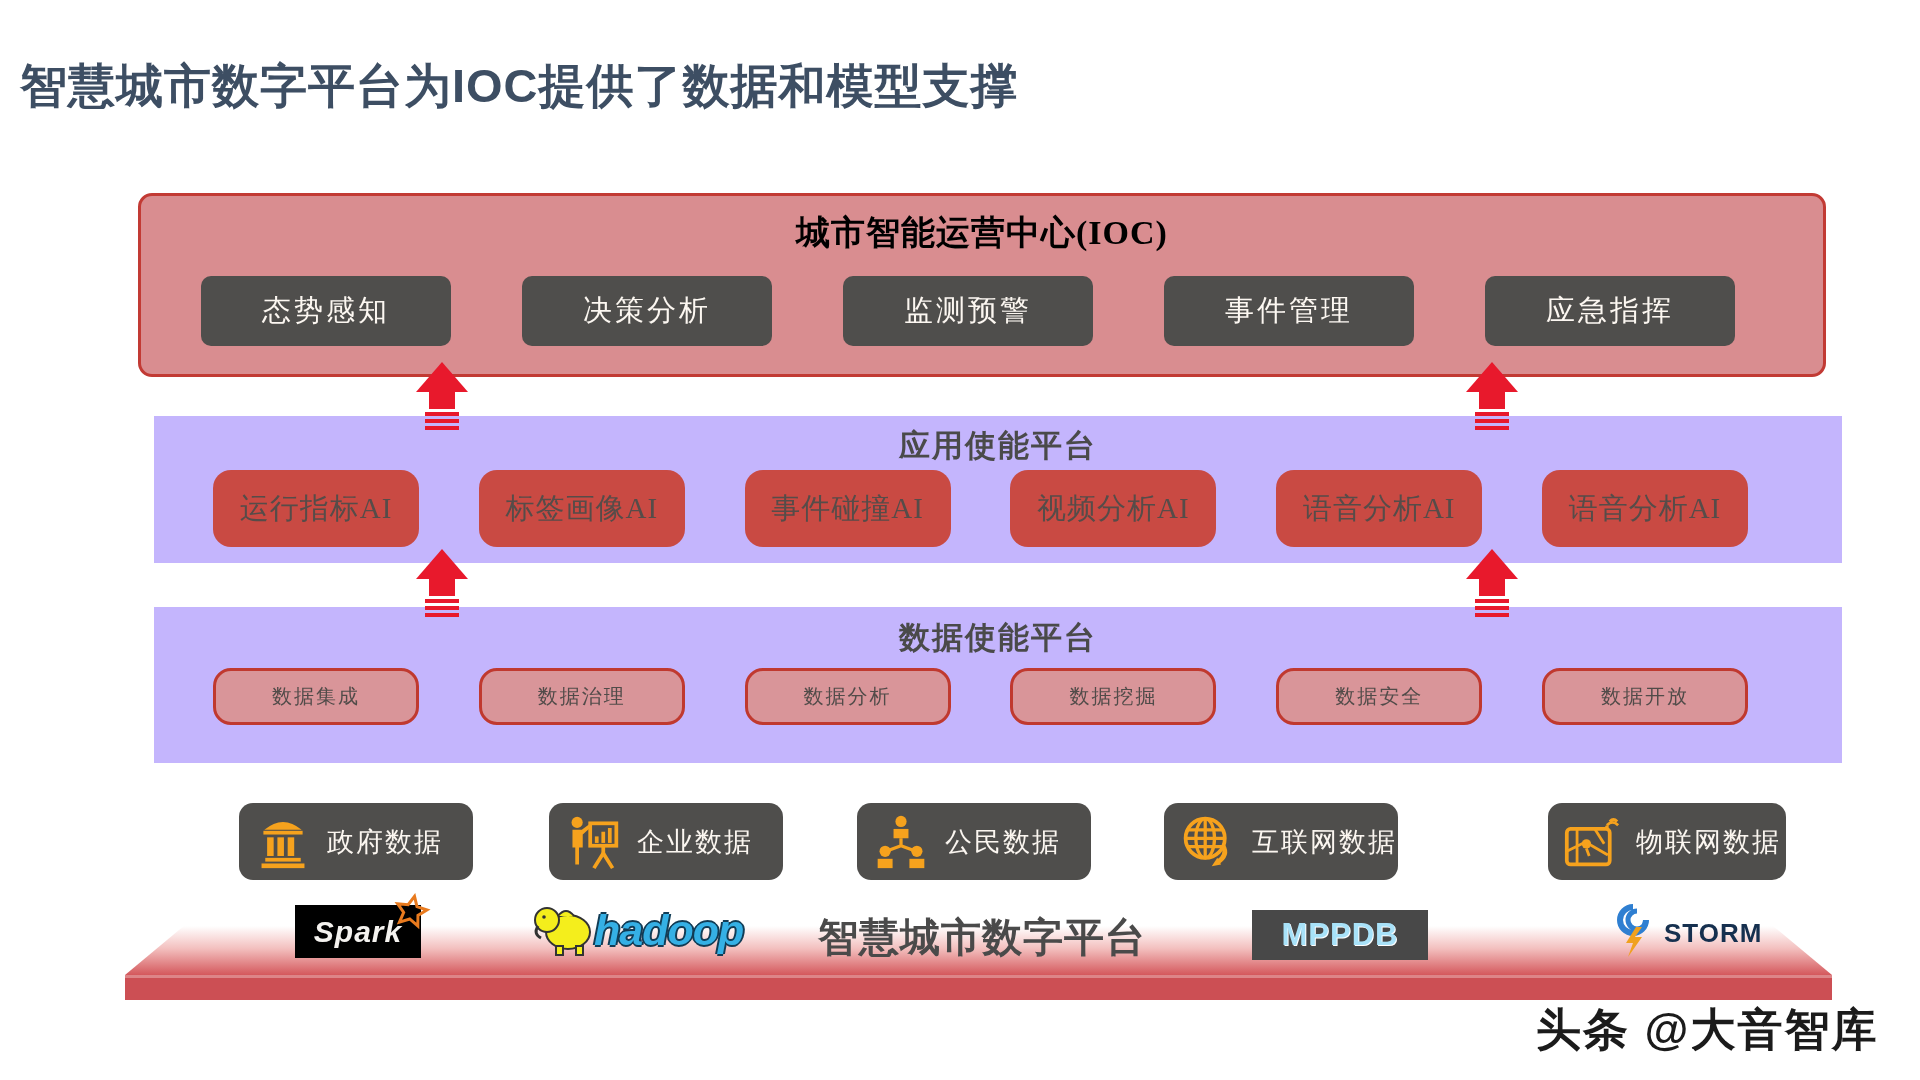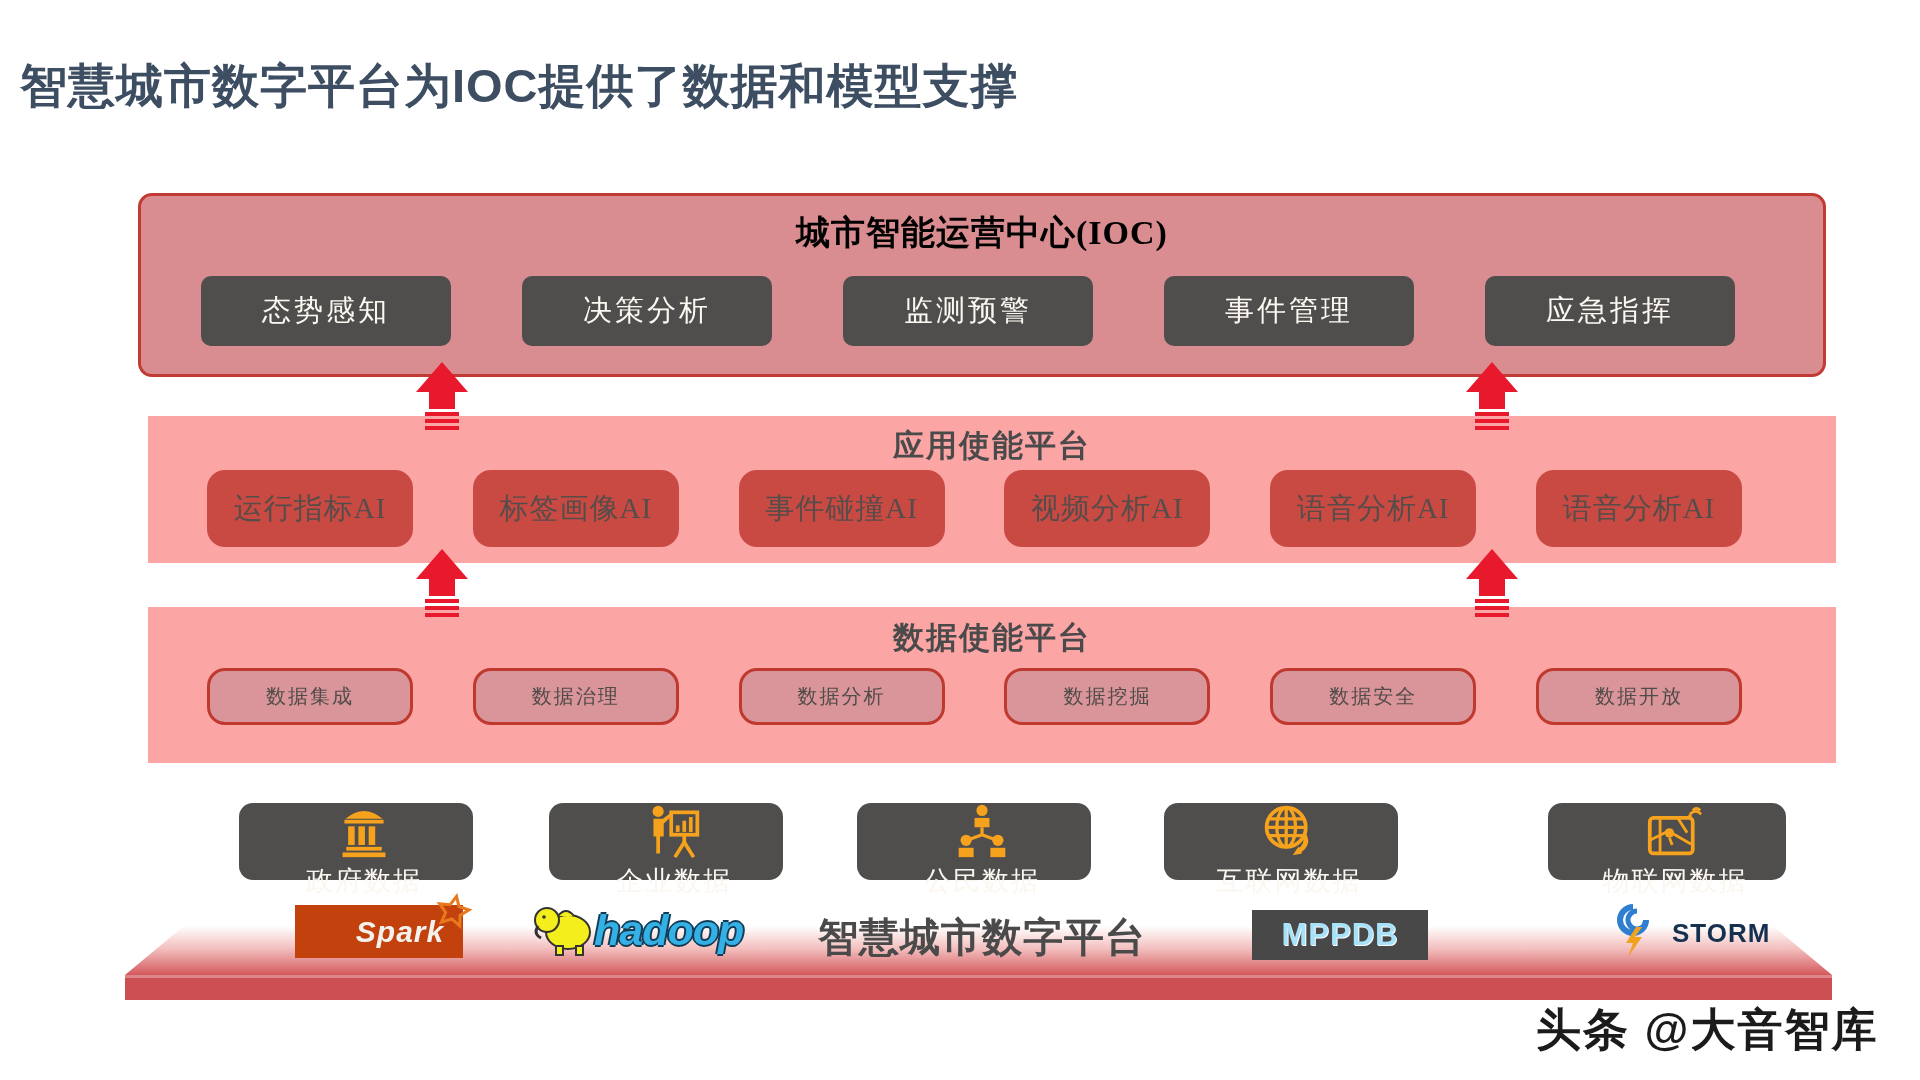--- a/index.html
+++ b/index.html
@@ -13,21 +13,21 @@
   .ioc-box{position:absolute;left:126px;top:193px;width:1688px;height:184px;box-sizing:border-box;
     background:#d98d90;border:3px solid #c23a34;border-radius:14px;z-index:1;}
   .ioc-title{position:absolute;left:0;right:0;top:14px;text-align:center;
     font-family:"Liberation Serif",serif;font-size:34px;font-weight:700;color:#000000;letter-spacing:1px;}
   .ioc-btn-row{position:absolute;left:60px;right:88px;top:80px;display:flex;justify-content:space-between;}
   .dark-btn{width:250px;height:70px;background:#4f4e4c;border-radius:10px;display:flex;
     align-items:center;justify-content:center;font-family:"Liberation Serif",serif;
     font-size:29px;color:#fcf7f1;letter-spacing:3px;}
 
   
-  .band{position:absolute;left:136px;width:1688px;background:#fca5a5;}
+  .band{position:absolute;left:142px;width:1688px;background:#c4b5fd;}
   .band-app{top:416px;height:147px;}
   .band-data{top:607px;height:156px;}
   .band-title{position:absolute;left:0;right:0;text-align:center;font-family:"Liberation Serif",serif;
     font-size:31px;font-weight:700;color:#4a4a4a;letter-spacing:2px;}
   .band-app .band-title{top:9px;}
   .band-data .band-title{top:10px;}
   .band-btn-row{position:absolute;left:59px;right:94px;display:flex;justify-content:space-between;}
   .band-app .band-btn-row{top:54px;}
   .band-data .band-btn-row{top:61px;}
   .ai-btn{box-sizing:border-box;width:206px;height:77px;background:#c94a43;border-radius:18px;
@@ -39,50 +39,50 @@
 
   
   .up-arrow{position:absolute;width:52px;z-index:3;}
   .up-arrow .head{width:0;height:0;border-left:26px solid transparent;border-right:26px solid transparent;
     border-bottom:30px solid #e8192c;}
   .up-arrow .stem{width:26px;height:17px;margin:0 auto;background:#e8192c;}
   .up-arrow .bar{width:34px;height:4px;margin:3px auto 0 auto;background:#e8192c;}
 
   
   .source-box{position:absolute;top:803px;width:234px;height:77px;background:#4f4e4c;border-radius:14px;
-    display:flex;align-items:center;padding-left:16px;box-sizing:border-box;gap:4px;flex-direction:column;}
+    display:flex;align-items:center;padding-left:16px;box-sizing:border-box;gap:16px;}
   .source-box .label{font-family:"Liberation Serif",serif;font-size:27px;color:#fbf6f0;letter-spacing:2px;}
   .src-icon{flex:0 0 auto;display:flex;}
 
   
   .trapezoid{position:absolute;left:113px;top:905px;width:1707px;height:70px;
     clip-path:polygon(84px 0,calc(100% - 84px) 0,100% 100%,0 100%);
     background:linear-gradient(180deg,#ffffff 0%,#ffffff 30%,#f3c0bf 62%,#d4585c 100%);}
   .platform-bar{position:absolute;left:113px;top:975px;width:1707px;height:25px;background:#cc4f54;
     border-top:3px solid #dd8588;box-sizing:border-box;}
 
   .platform-title{position:absolute;left:800px;top:910px;width:340px;text-align:center;
     font-family:"Liberation Serif",serif;font-size:40px;font-weight:700;color:#4a4a4a;letter-spacing:1px;}
 
-  .spark-logo{position:absolute;left:283px;top:905px;width:126px;height:53px;background:#c2410c;
-    display:flex;align-items:center;justify-content:center;padding-left:42px;}
+  .spark-logo{position:absolute;left:283px;top:905px;width:126px;height:53px;background:#000000;
+    display:flex;align-items:center;justify-content:center;}
   .spark-logo .word{color:#f4f2ef;font-size:30px;font-style:italic;letter-spacing:1px;
     font-family:"Liberation Sans",sans-serif;font-weight:600;}
   .spark-star{position:absolute;right:-10px;top:-12px;}
 
   .hadoop-logo{position:absolute;left:520px;top:898px;display:flex;align-items:center;}
   .hadoop-word{font-size:43px;font-weight:800;font-style:italic;color:#35b0e5;letter-spacing:-1px;
     text-shadow:2px 0 0 #123c55,-2px 0 0 #123c55,0 2px 0 #123c55,0 -2px 0 #123c55;}
 
   .mppdb-logo{position:absolute;left:1240px;top:910px;width:176px;height:50px;background:#484848;
     display:flex;align-items:center;justify-content:center;}
   .mppdb-word{font-size:31px;font-weight:800;color:#a8e2f9;letter-spacing:1px;
     text-shadow:1px 1px 0 #ffffff;}
 
-  .storm-logo{position:absolute;left:1598px;top:903px;display:flex;align-items:center;gap:16px;}
+  .storm-logo{position:absolute;left:1598px;top:903px;display:flex;align-items:center;gap:8px;}
   .storm-word{font-size:26px;font-weight:800;color:#16304f;letter-spacing:1px;}
 
   .watermark{position:absolute;left:1524px;top:1000px;font-size:45px;font-weight:900;color:#1b1b1b;
     letter-spacing:2px;text-shadow:2px 2px 0 rgba(255,255,255,0.85);white-space:nowrap;}
 </style>
 </head>
 <body>
 
 <div class="stage">
 

